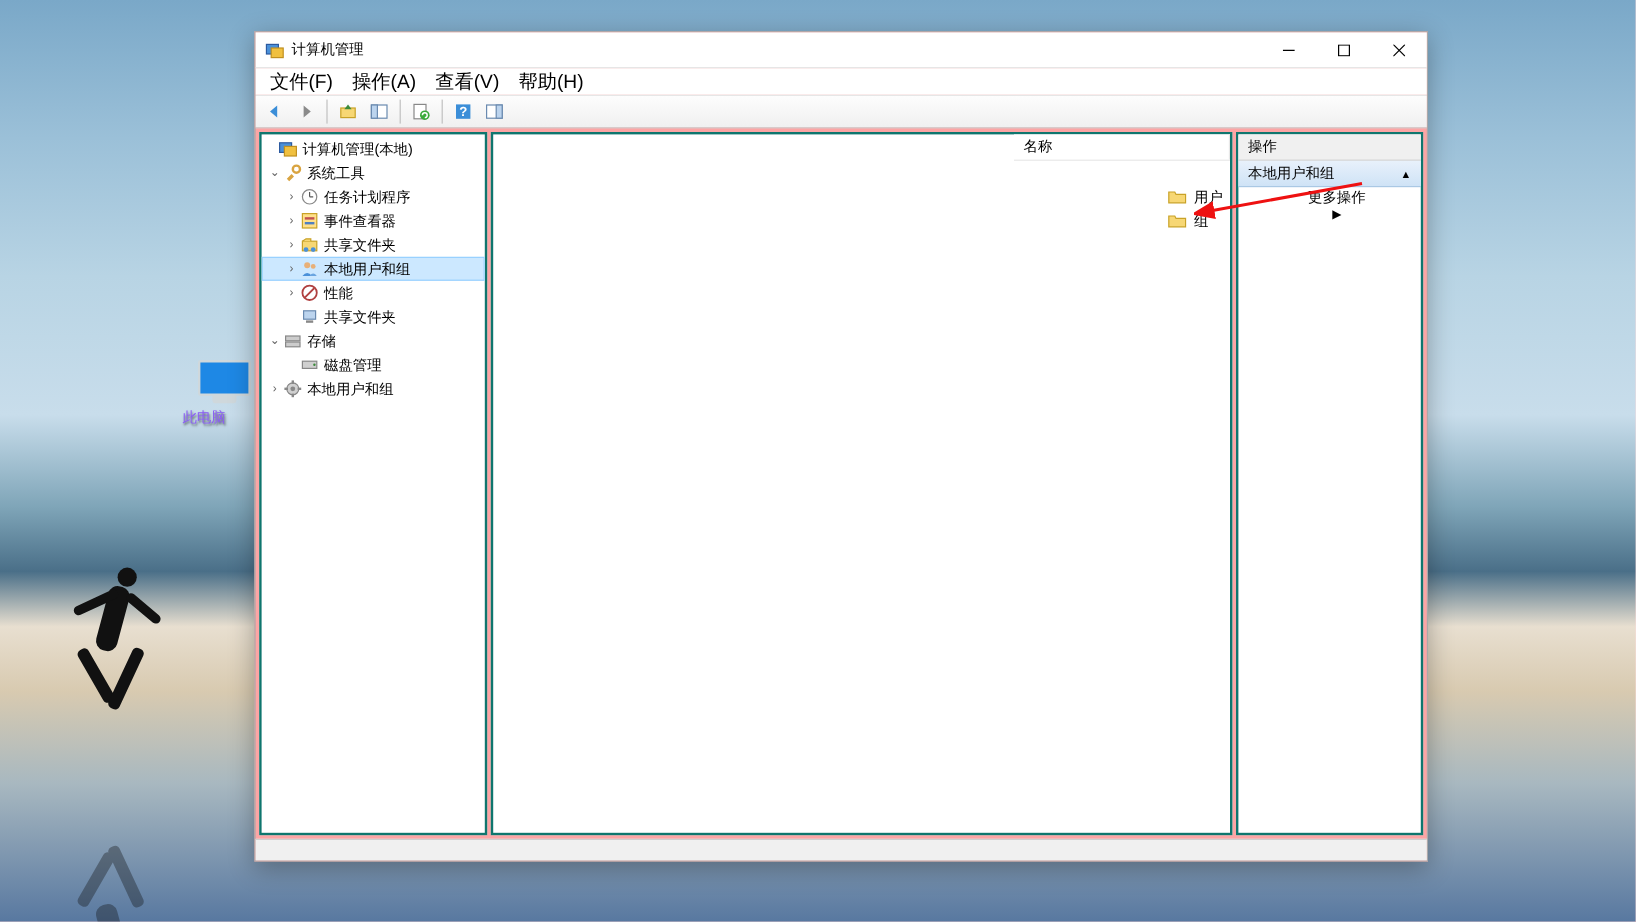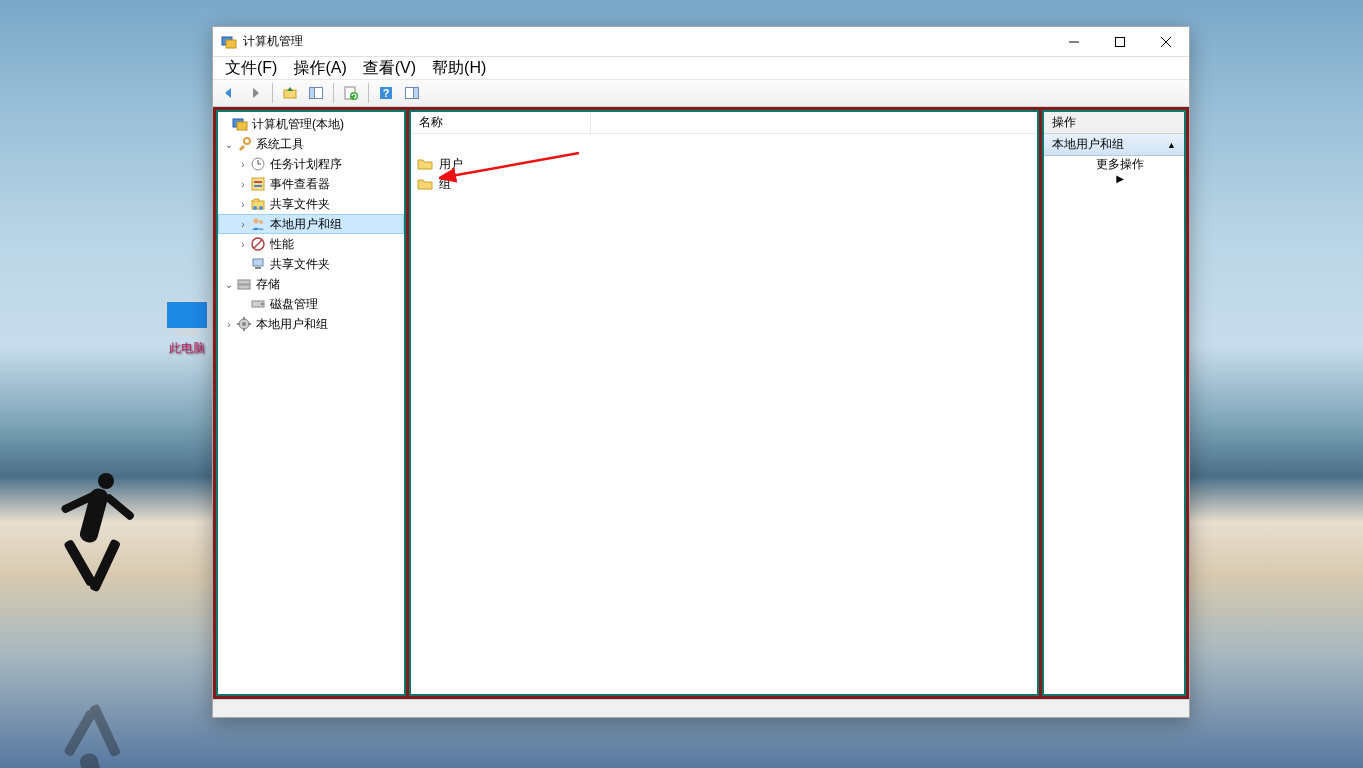--- a/index.html
+++ b/index.html
@@ -15,22 +15,21 @@
     #7fa5b8 55%, #4a6f88 62%, #e8dfd0 68%, #d8cab0 75%,
     #a8b8c0 85%, #5878a0 100%);
 }
 
 
 .desktop-icon {
   position: absolute;
   left: 152px;
   top: 300px;
   width: 70px;
-  text-align: center;
-  color: #be185d;
+  color: #8b5cf6;
   font-size: 12px;
   text-shadow: 1px 1px 2px rgba(0,0,0,0.6);
 }
 .desktop-icon .monitor {
   width: 44px; height: 30px;
   background: #1e88e5;
   border: 2px solid #cfd8dc;
   border-radius: 2px;
   margin: 0 auto 2px;
   position: relative;
@@ -107,21 +106,21 @@
   opacity: 0.35;
 }
 
 
 .window {
   position: absolute;
   left: 212px;
   top: 26px;
   width: 978px;
   height: 692px;
-  background: #7f1d1d;
+  background: #fca5a5;
   border: 1px solid #a9a9a9;
   box-shadow: 0 5px 20px rgba(0,0,0,0.3);
   display: flex;
   flex-direction: column;
 }
 
 
 .titlebar {
   height: 30px;
   display: flex;
@@ -188,22 +187,22 @@
   gap: 3px;
   min-height: 0;
 }
 .panel {
   border: 2px solid #0f766e;
   background: #fff;
   display: flex;
   flex-direction: column;
 }
 .panel-tree { width: 190px; }
-.panel-list { flex: 1; }
-.panel-actions { width: 144px; }
+.panel-list { flex: 1; align-items: flex-end; }
+.panel-actions { width: 156px; }
 
 
 .tree {
   padding: 2px 0;
   overflow: auto;
   font-size: 12px;
 }
 .tree .row {
   display: flex;
   align-items: center;

